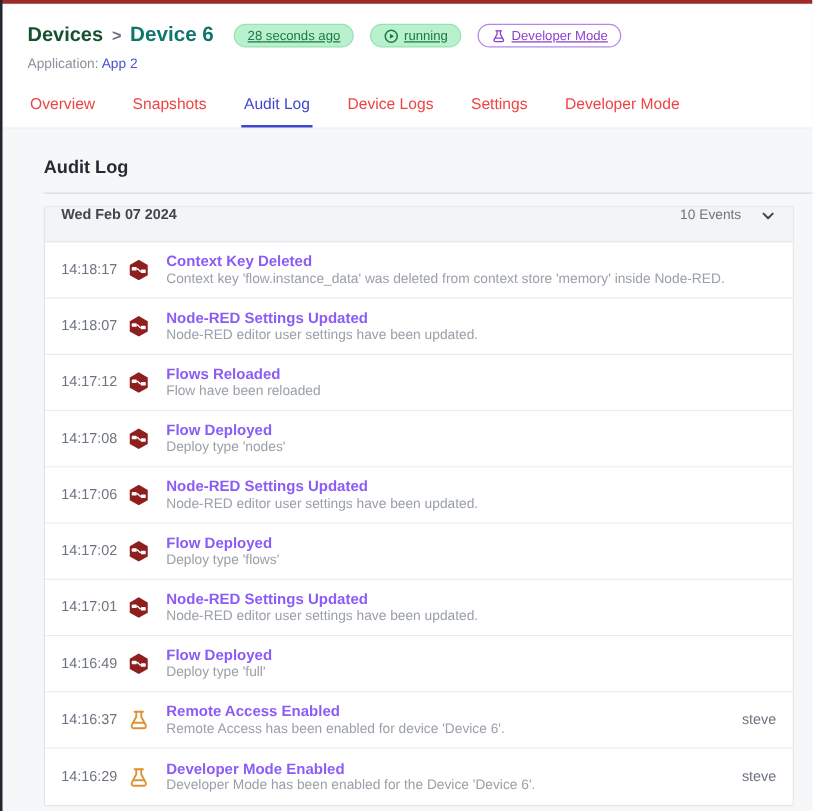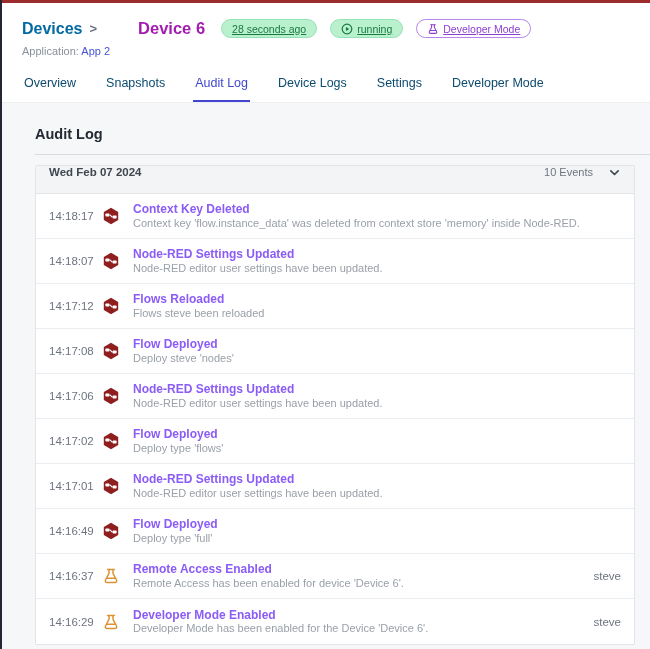--- a/index.html
+++ b/index.html
@@ -11,39 +11,39 @@
     overflow: hidden;
     color: #333;
   }
   .top-edge { position: absolute; top: 0; left: 0; width: 650px; height: 3px; background: #9c2b2b; z-index: 20; }
   .left-edge { position: absolute; top: 0; left: 0; width: 2px; height: 649px; background: #232730; z-index: 21; }
   .page { margin-left: 2px; padding-top: 3px; }
 
   
   .page-header { background: #fff; padding: 16px 0 0 20px; border-bottom: 1px solid #eceef1; }
   .breadcrumb-row { display: flex; align-items: center; }
-  .crumb-parent { color: #0369a1; font-weight: 700; font-size: 16px; text-decoration: none; cursor: pointer; }
+  .crumb-parent { color: #14532d; font-weight: 700; font-size: 16px; text-decoration: none; cursor: pointer; }
   .crumb-sep { color: #6b7280; font-size: 13px; font-weight: 700; margin: 0 7px; }
-  .crumb-current { color: #a21caf; font-weight: 700; font-size: 16.5px; margin-left: 34px; }
+  .crumb-current { color: #0f766e; font-weight: 700; font-size: 16.5px; }
   .badges { display: flex; align-items: center; gap: 13px; margin-left: 16px; }
   .pill {
     display: inline-flex; align-items: center; gap: 4px;
     height: 19px; padding: 0 10px; border-radius: 10px;
     font-size: 10.5px; white-space: nowrap; text-decoration: underline;
   }
   .pill-green { background: #b9f0ce; border: 1px solid #93e4b4; color: #1b7a43; }
   .pill-purple { background: #fff; border: 1px solid #b685ea; color: #8b3fd1; cursor: pointer; }
   .pill .pico { display: inline-flex; width: 12px; height: 12px; }
   .app-line { margin-top: 7px; font-size: 11px; color: #8a919c; }
   .app-link { color: #4753d2; text-decoration: none; cursor: pointer; }
 
   
   .tab-bar { display: flex; gap: 26px; margin-top: 15px; padding-bottom: 0; }
   .tab {
-    font-size: 12.5px; color: #0c4a6e; padding: 4px 2px 10px 2px;
+    font-size: 12.5px; color: #ef4444; padding: 4px 2px 10px 2px;
     border-bottom: 2px solid transparent; cursor: pointer; white-space: nowrap;
   }
   .tab.active { color: #4046cf; border-bottom-color: #4046cf; }
 
   
   .content { padding: 23px 0 0 33px; }
   .content-title { font-size: 14.5px; font-weight: 700; color: #232a33; }
   .title-divider { border: none; border-top: 1px solid #d8dbdf; margin: 12px 0 10px 0; width: 615px; }
 
   .card { width: 600px; border: 1px solid #e2e4e8; border-radius: 2px; background: #fff; }
@@ -168,37 +168,37 @@
     <span class="eicon">
               <svg viewBox="0 0 18 18" width="18" height="18">
                 <polygon points="9,0.8 16.2,4.9 16.2,13.1 9,17.2 1.8,13.1 1.8,4.9" fill="#8f1f1f"></polygon>
                 <rect x="3.4" y="6.6" width="4" height="2.8" rx="0.7" fill="#fff"></rect>
                 <rect x="10.6" y="8.6" width="4" height="2.8" rx="0.7" fill="#fff"></rect>
                 <path d="M7.4 8 c2.4 0 1 2 3.2 2" fill="none" stroke="#fff" stroke-width="1.1"></path>
               </svg>
             </span>
     <div class="ebody">
       <div class="etitle">Flows Reloaded</div>
-      <div class="edesc">Flows steve been reloaded</div>
+      <div class="edesc">Flow have been reloaded</div>
     </div>
     <span class="euser"></span>
   </div>
           <div class="entry">
     <span class="time">14:17:08</span>
     <span class="eicon">
               <svg viewBox="0 0 18 18" width="18" height="18">
                 <polygon points="9,0.8 16.2,4.9 16.2,13.1 9,17.2 1.8,13.1 1.8,4.9" fill="#8f1f1f"></polygon>
                 <rect x="3.4" y="6.6" width="4" height="2.8" rx="0.7" fill="#fff"></rect>
                 <rect x="10.6" y="8.6" width="4" height="2.8" rx="0.7" fill="#fff"></rect>
                 <path d="M7.4 8 c2.4 0 1 2 3.2 2" fill="none" stroke="#fff" stroke-width="1.1"></path>
               </svg>
             </span>
     <div class="ebody">
       <div class="etitle">Flow Deployed</div>
-      <div class="edesc">Deploy steve 'nodes'</div>
+      <div class="edesc">Deploy type 'nodes'</div>
     </div>
     <span class="euser"></span>
   </div>
           <div class="entry">
     <span class="time">14:17:06</span>
     <span class="eicon">
               <svg viewBox="0 0 18 18" width="18" height="18">
                 <polygon points="9,0.8 16.2,4.9 16.2,13.1 9,17.2 1.8,13.1 1.8,4.9" fill="#8f1f1f"></polygon>
                 <rect x="3.4" y="6.6" width="4" height="2.8" rx="0.7" fill="#fff"></rect>
                 <rect x="10.6" y="8.6" width="4" height="2.8" rx="0.7" fill="#fff"></rect>

